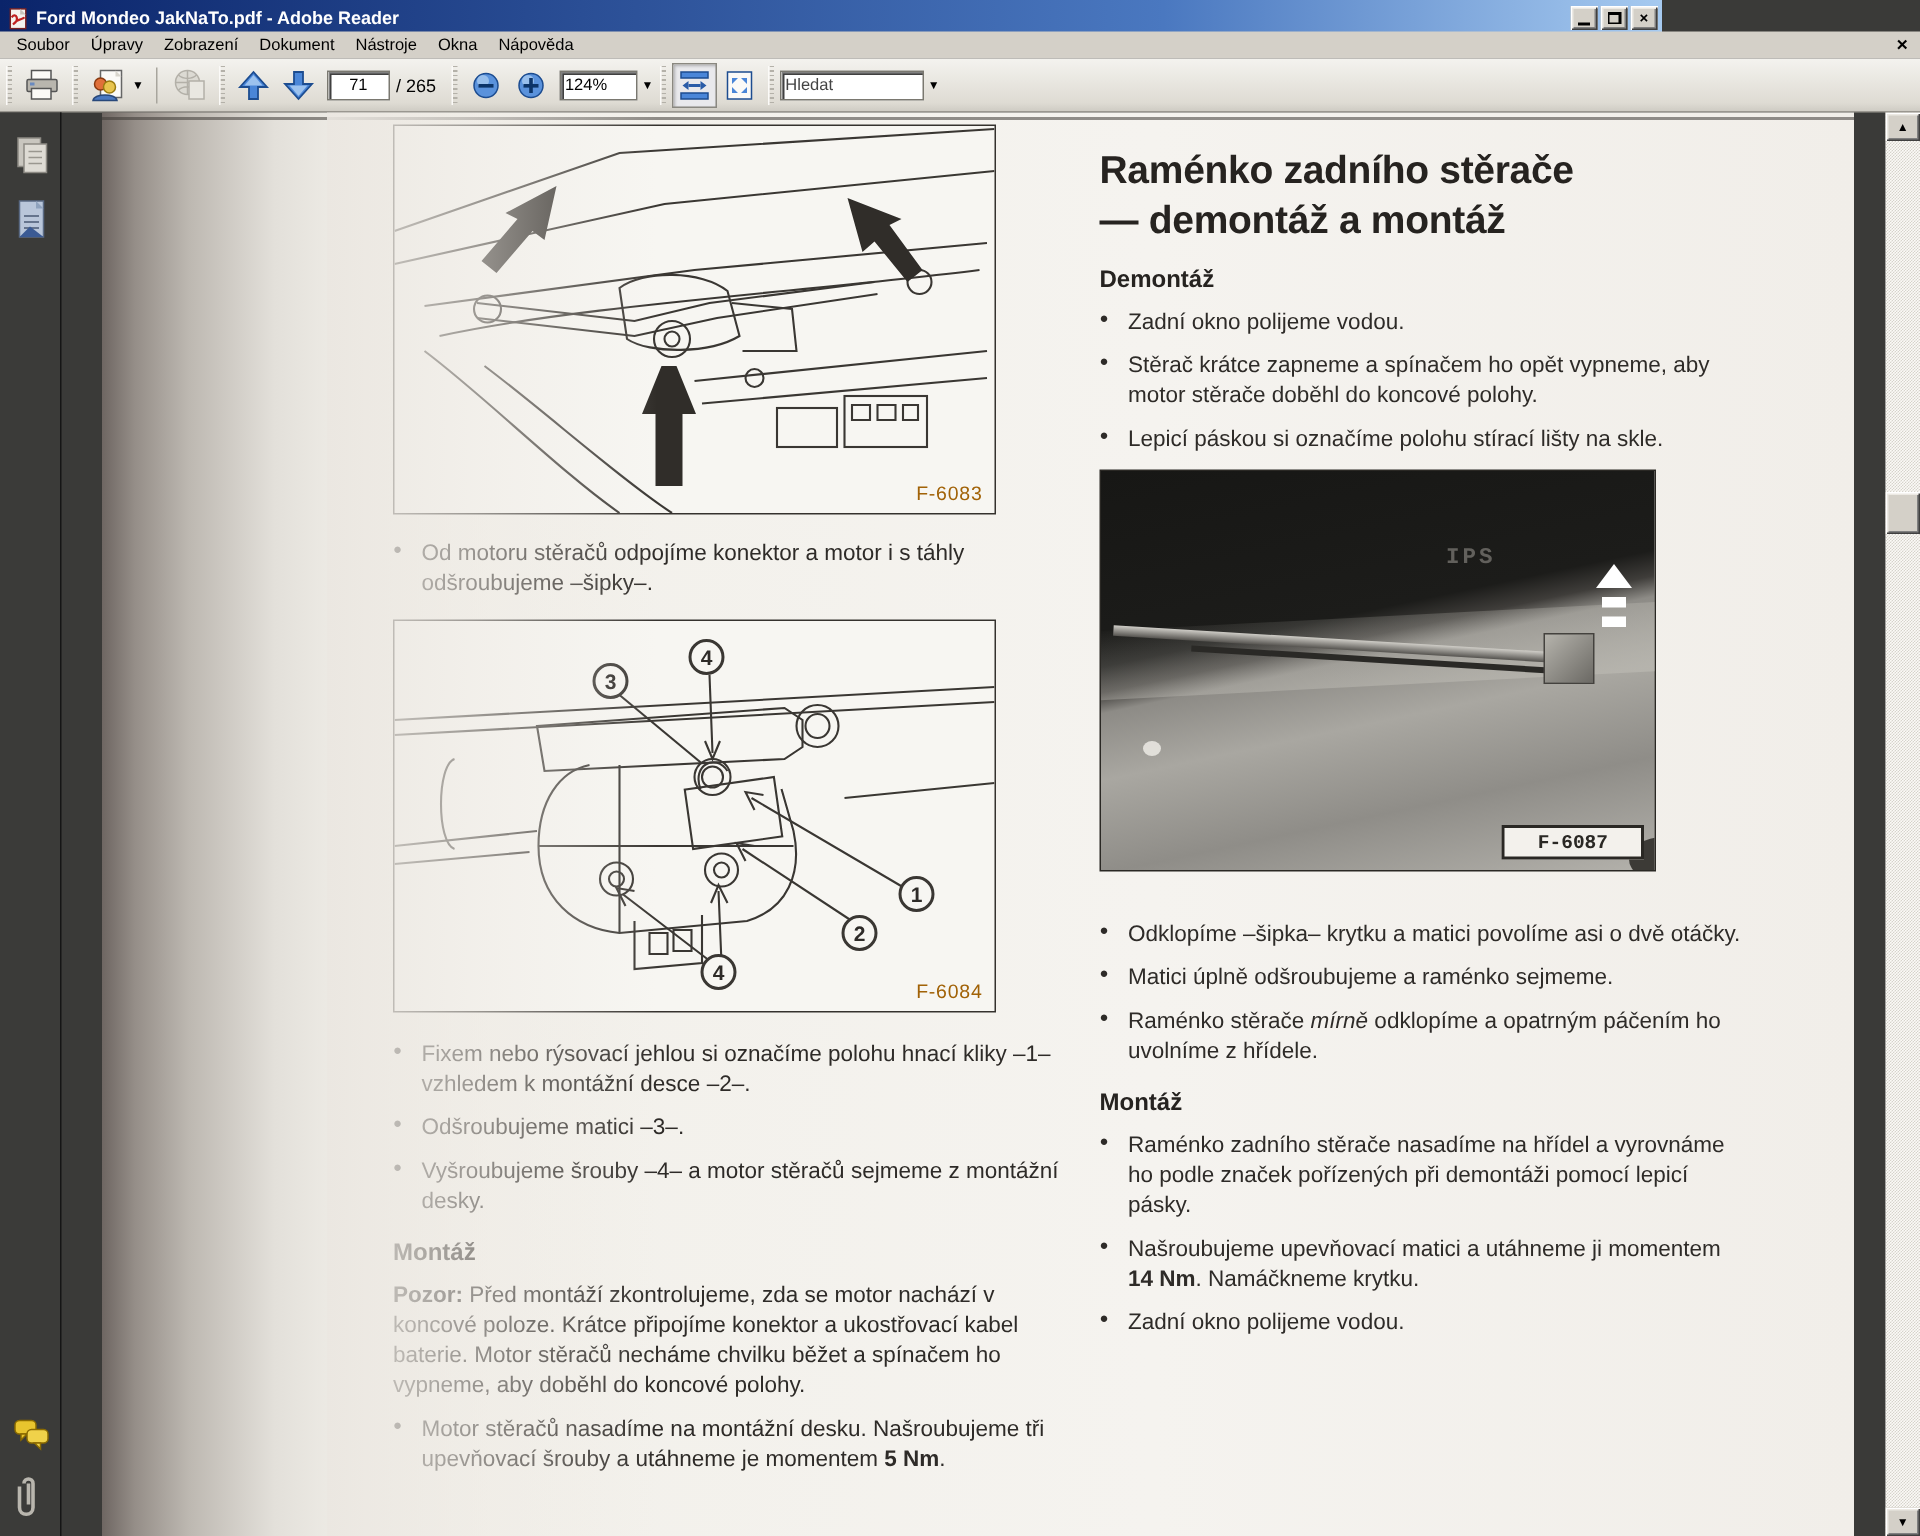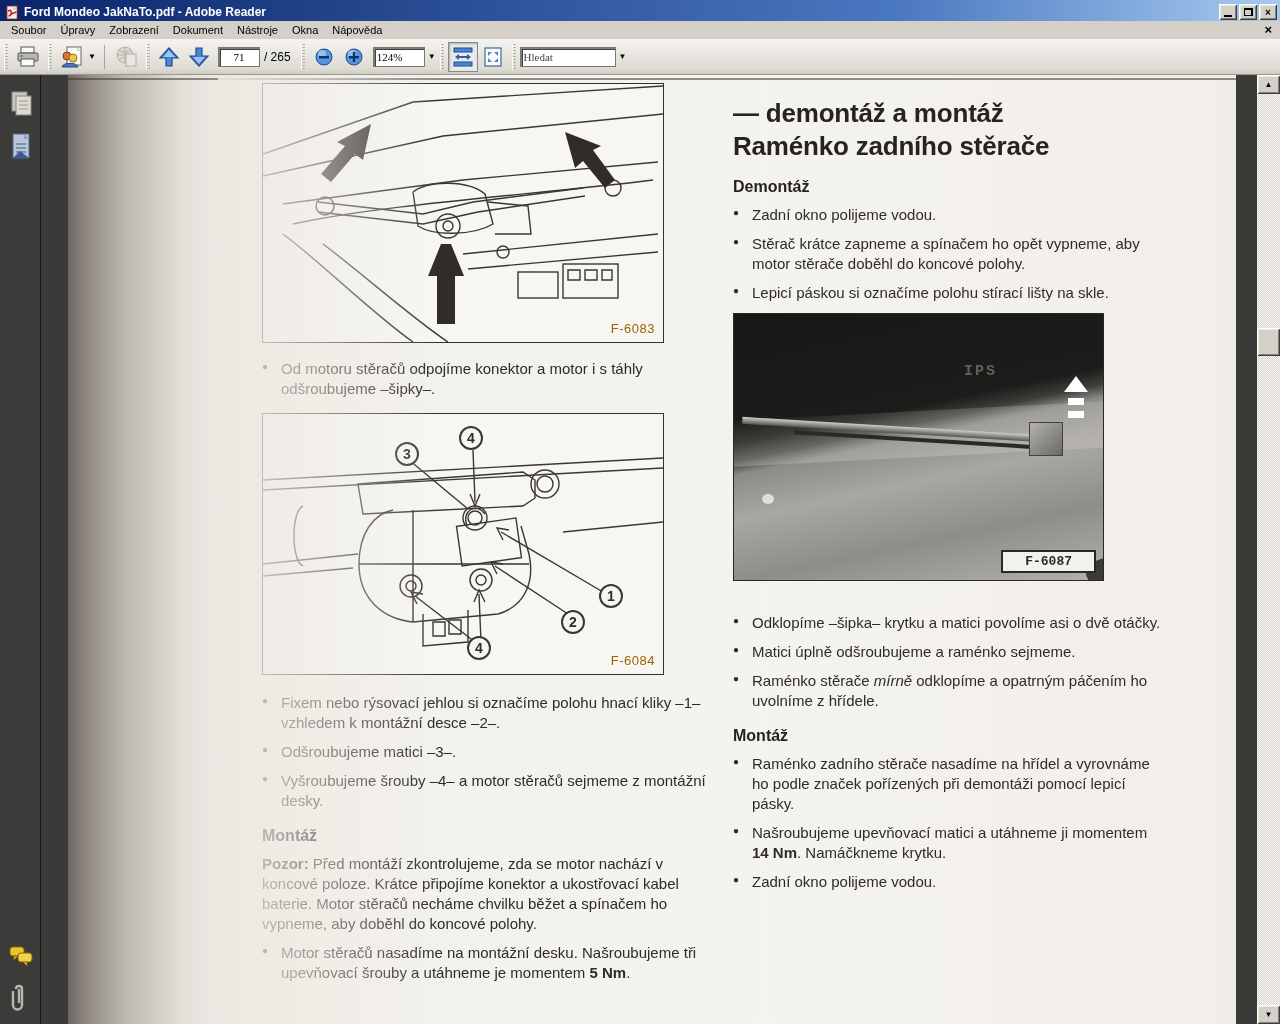--- a/index.html
+++ b/index.html
@@ -4,21 +4,21 @@
 <style>
   * { margin:0; padding:0; box-sizing:border-box; }
   html,body { width:1280px; height:1024px; overflow:hidden; background:#3a3a38;
               font-family:"Liberation Sans", sans-serif; }
   #window { position:relative; width:1280px; height:1024px; }
 
   
   .bevel-out { box-shadow: inset 1px 1px 0 #ffffff, inset -1px -1px 0 #404040, inset 2px 2px 0 #ece9e3, inset -2px -2px 0 #808080; }
   .sunken    { box-shadow: inset 1px 1px 0 #808080, inset 2px 2px 0 #404040, inset -1px -1px 0 #ffffff; }
 
-  #titlebar { position:absolute; left:0; top:0; width:1280px; height:21px;
+  #titlebar { position:absolute; left:0; top:0; width:1108px; height:21px;
               background:linear-gradient(to right,#0a246a,#4a78c0 70%,#a6caf0);
               display:flex; align-items:center; padding:12px 3px; }
   #titlebar .ticon { width:15px; height:15px; margin:0 4px 0 2px; }
   #titlebar .ttext { color:#ffffff; font-size:12px; font-weight:bold; flex:1;
                      white-space:nowrap; overflow:hidden; }
   .winbtn { width:18px; height:16px; background:#d4d0c8; margin-left:2px;
             display:flex; align-items:center; justify-content:center;
             font-size:10px; font-weight:bold; color:#000; }
   .winbtn .minbar { width:8px; height:2px; background:#000; margin-top:8px; }
   .winbtn .restore { position:relative; width:9px; height:8px; }
@@ -38,21 +38,21 @@
   .grip { width:4px; height:26px; margin:0 4px;
           background:repeating-linear-gradient(to bottom,#b4b1a9 0 1px,transparent 1px 3px);
           border-left:1px solid #fbfaf8; }
   .tsep { width:1px; height:24px; background:#a8a59d; margin:0 5px; }
   .tbtn { height:30px; min-width:30px; display:flex; align-items:center; justify-content:center;
           padding:0 2px; border:1px solid transparent; }
   .tbtn.pressed { background:#e9e9ec; border:1px solid #8a8880;
                   box-shadow: inset 1px 1px 2px rgba(0,0,0,.25); }
   .caret { font-size:8px; color:#000; margin-left:3px; }
   .tfield { background:#ffffff; border:1px solid #7a7870; height:20px; font-size:11px;
-            padding:0 3px; font-family:Liberation Serif, serif; }
+            padding:0 3px; font-family:Liberation Sans, sans-serif; }
   .pagecount { font-size:12px; color:#000; margin:0 6px 0 4px; }
 
   
   #sidebar { position:absolute; left:0; top:75px; width:41px; height:949px;
              background:#3b3b39; border-right:1px solid #151515; }
   .side-icon { position:absolute; left:7px; width:28px; height:30px; }
 
   
   #vscroll { position:absolute; right:0; top:75px; width:23px; height:949px;
              background-image:
@@ -370,22 +370,22 @@
       </p>
       <ul class="man">
         <li>
           <span>Motor stěračů nasadíme na montážní desku. Našroubujeme tři upevňovací šrouby a utáhneme je momentem </span><span class="b">5 Nm</span><span>.</span>
         </li>
       </ul>
     </div>
 
     <div id="colR" class="col">
       <div class="h1">
+        <div>Raménko zadního stěrače</div>
         <div>— demontáž a montáž</div>
-        <div>Raménko zadního stěrače</div>
       </div>
 
       <div class="h2">Demontáž</div>
       <ul class="man">
         <li><span>Zadní okno polijeme vodou.</span></li>
         <li><span>Stěrač krátce zapneme a spínačem ho opět vypneme, aby motor stěrače doběhl do koncové polohy.</span></li>
         <li><span>Lepicí páskou si označíme polohu stírací lišty na skle.</span></li>
       </ul>
 
       <div id="photo">

